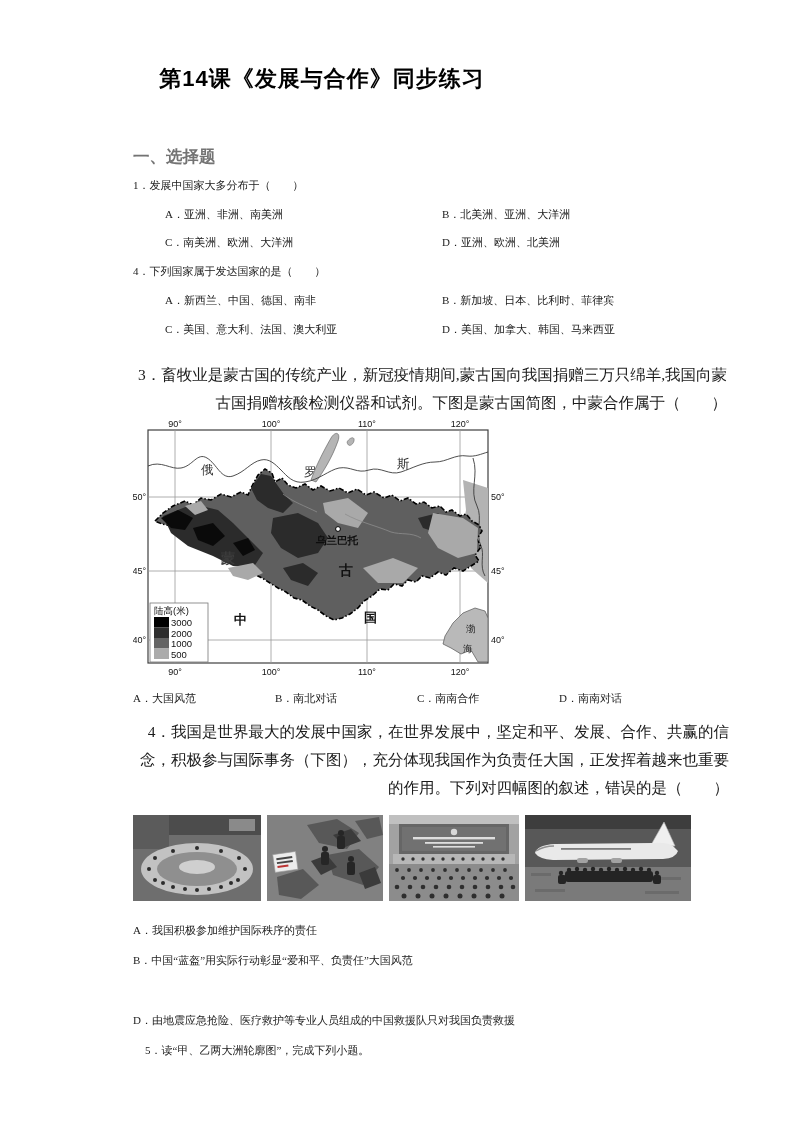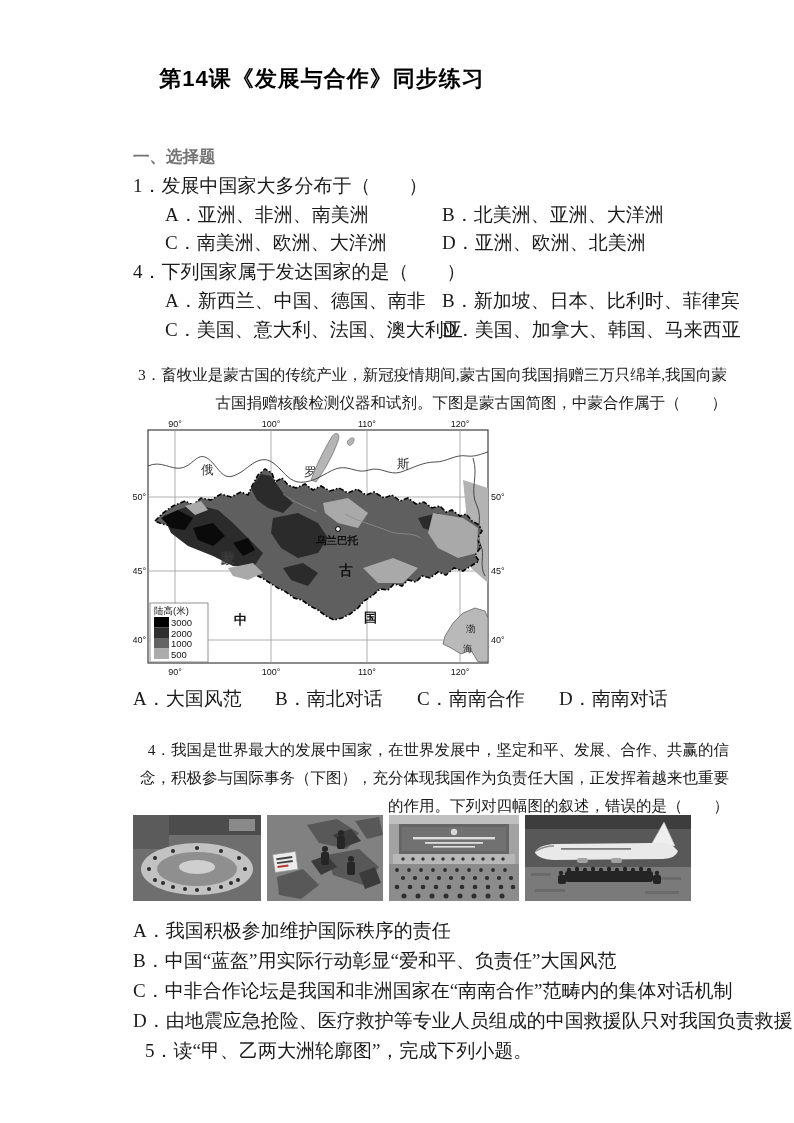--- a/index.html
+++ b/index.html
@@ -5,21 +5,21 @@
   html,body { margin:0; padding:0; background:#ffffff; }
   .page {
     position:relative; width:794px; height:1123px; background:#ffffff;
     font-family:"Liberation Serif","DejaVu Serif",serif; color:#1a1a1a; overflow:hidden;
   }
   .title {
     position:absolute; top:64px; left:0; width:644px; margin:0; text-align:center;
     font-family:"Liberation Sans","DejaVu Sans",sans-serif; font-weight:bold;
     font-size:22px; letter-spacing:1px; color:#000;
   }
-  .line { position:absolute; font-size:19px; line-height:21px; white-space:nowrap; }
+  .line { position:absolute; font-size:11px; line-height:21px; white-space:nowrap; }
   .para { position:absolute; font-size:15.5px; line-height:28px; white-space:normal;text-align:right; }
   .section {
     font-family:"Liberation Sans","DejaVu Sans",sans-serif; font-weight:bold; font-size:16.5px; color:#737373;
   }
   .colA { display:inline-block; width:277px;margin-left:32px; }
   .col4 { display:inline-block; width:142px; }
   .map-wrap { position:absolute; top:418px; left:133px; width:390px; height:268px; }
   .photos { position:absolute; top:815px; left:133px; display:flex; gap:6px; }
   .photo { height:86px; display:block; }
   svg text { font-family:"Liberation Sans","DejaVu Sans",sans-serif; }
@@ -155,21 +155,21 @@
         <text x="358" y="156">45°</text>
         <text x="358" y="225">40°</text>
       </g>
     </svg>
   </div>
 
   <div class="line" style="top:688px;left:133px">
     <span class="col4">A．大国风范</span><span class="col4">B．南北对话</span><span class="col4">C．南南合作</span><span>D．南南对话</span>
   </div>
 
-  <div class="para" style="top:736px;left:133px;width:596px">4．我国是世界最大的发展中国家，在世界发展中，坚定和平、发展、合作、共赢的信念，积极参与国际事务（下图），充分体现我国作为负责任大国，正发挥着越来也重要的作用。下列对四幅图的叙述，错误的是（　　）</div>
+  <div class="para" style="top:718px;left:133px;width:596px">4．我国是世界最大的发展中国家，在世界发展中，坚定和平、发展、合作、共赢的信念，积极参与国际事务（下图），充分体现我国作为负责任大国，正发挥着越来也重要的作用。下列对四幅图的叙述，错误的是（　　）</div>
 
   <div class="photos">
 
     <svg class="photo" width="128" height="86" viewBox="0 0 128 86">
       <rect width="128" height="86" fill="#6e6e6e"></rect>
       <rect width="128" height="20" fill="#4c4c4c"></rect>
       <rect x="0" y="0" width="36" height="34" fill="#5b5b5b"></rect>
       <rect x="96" y="4" width="26" height="12" fill="#8a8a8a"></rect>
       <ellipse cx="64" cy="54" rx="56" ry="26" fill="#c2c2c2"></ellipse>
       <ellipse cx="64" cy="54" rx="40" ry="17" fill="#8f8f8f"></ellipse>
@@ -327,18 +327,17 @@
         <circle cx="36" cy="58" r="2.2"></circle>
           <circle cx="132" cy="58" r="2.2"></circle>
         <rect x="33" y="60" width="8" height="9" rx="2"></rect>
           <rect x="128" y="60" width="8" height="9" rx="2"></rect>
       </g>
     </svg>
   </div>
 
   <div class="line" style="top:920px;left:133px">A．我国积极参加维护国际秩序的责任</div>
   <div class="line" style="top:950px;left:133px">B．中国“蓝盔”用实际行动彰显“爱和平、负责任”大国风范</div>
-  <div class="line" style="top:980px;left:133px">C．中非合作论坛是我国和非洲国家在“南南合作”范畴内的集体对话机制</div>
   <div class="line" style="top:1010px;left:133px">D．由地震应急抢险、医疗救护等专业人员组成的中国救援队只对我国负责救援</div>
 
   <div class="line" style="top:1040px;left:145px">5．读“甲、乙两大洲轮廓图”，完成下列小题。</div>
 
 </div>
 
 </body></html>

